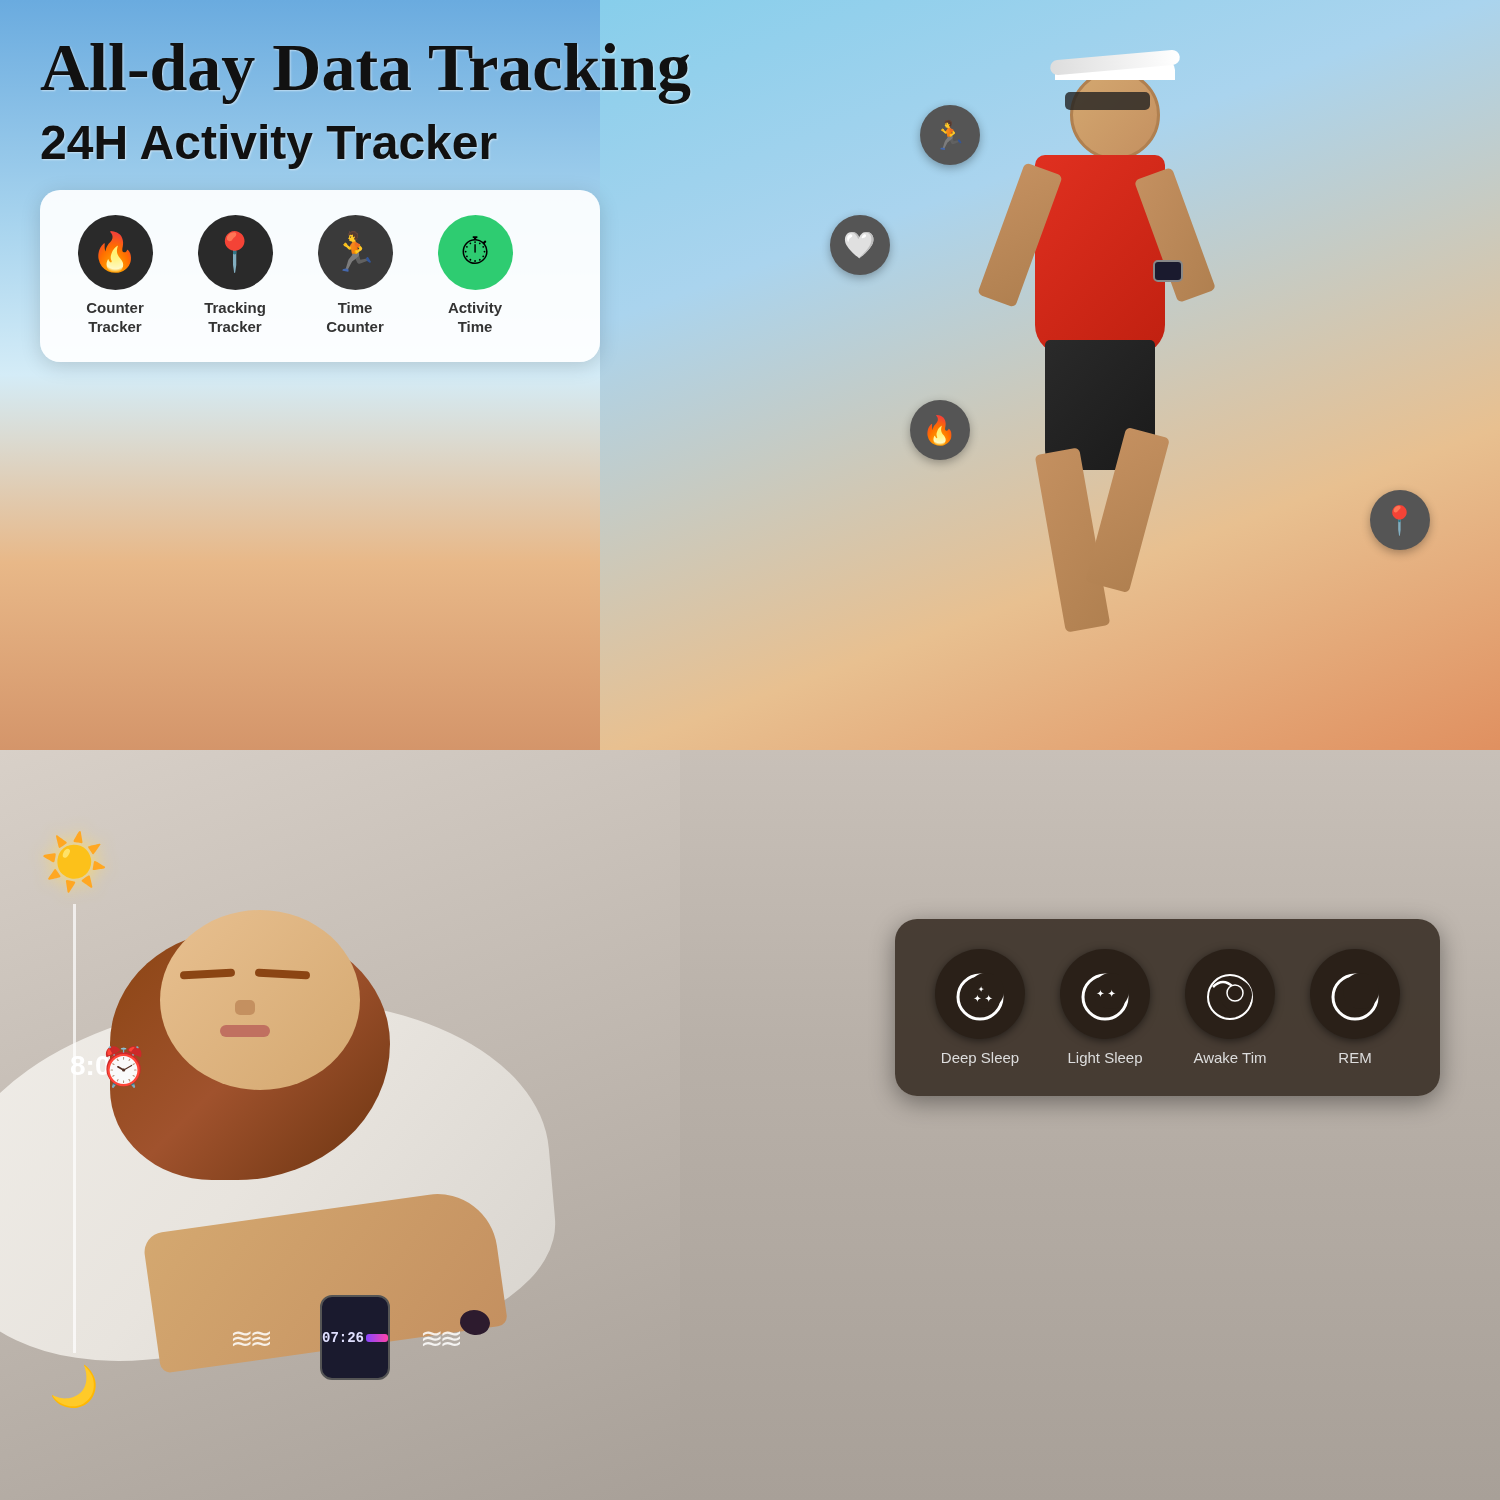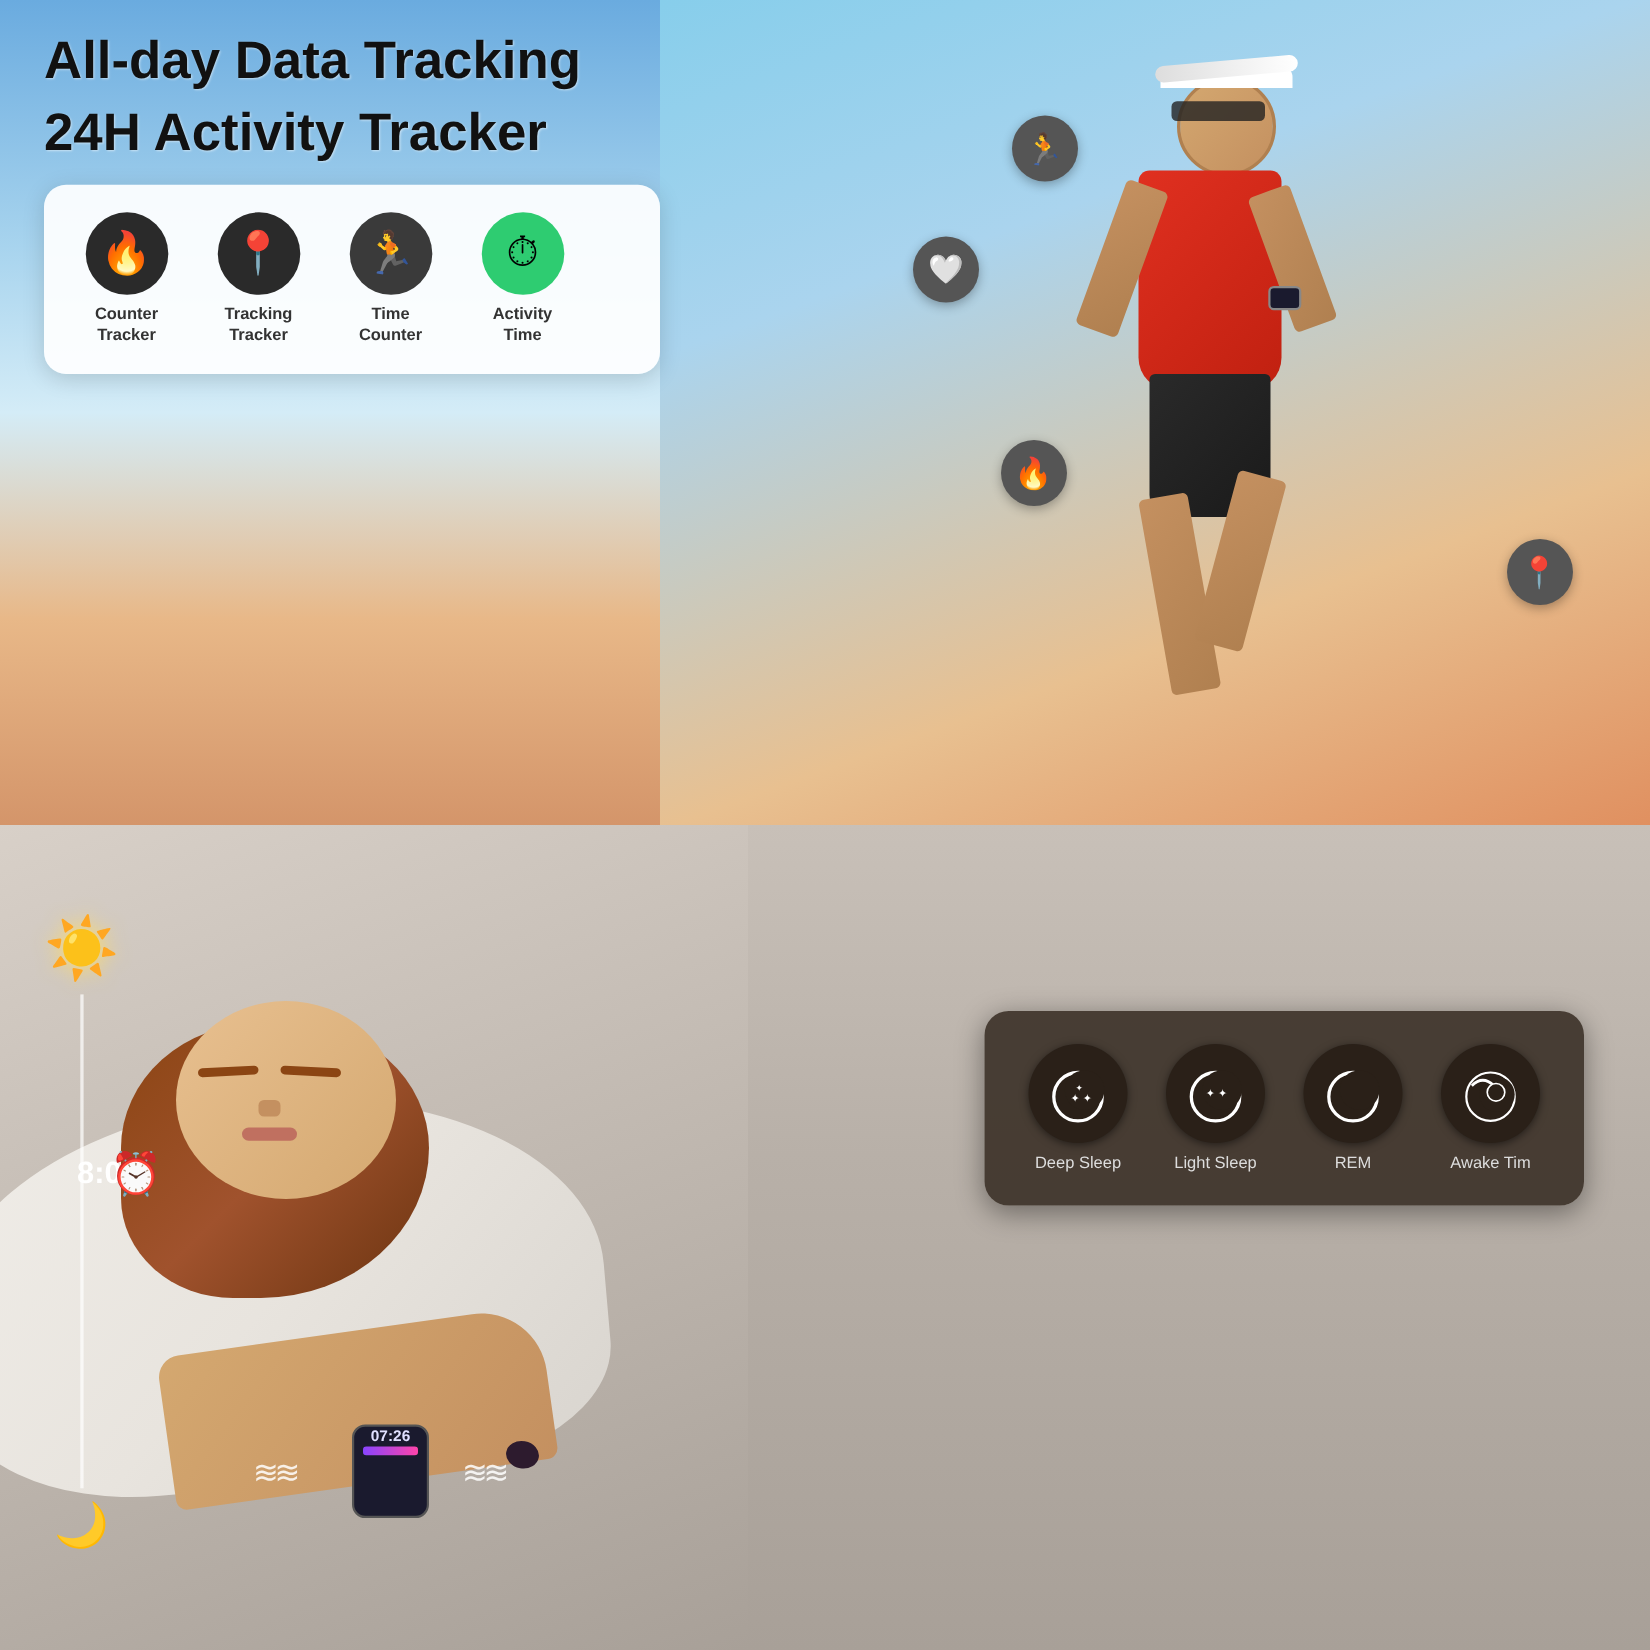--- a/index.html
+++ b/index.html
@@ -26,25 +26,26 @@
       z-index: 0;
     }
 
     .top-content {
       position: relative;
       z-index: 2;
       padding: 30px 40px;
     }
 
     .main-title {
-      font-size: 48px;
+      font-size: 68px;
       font-weight: 900;
       color: #111;
       line-height: 1.1;
       text-shadow: 1px 1px 2px rgba(255,255,255,0.5);
+      font-family: Liberation Serif, serif;
     }
 
     .subtitle {
       font-size: 48px;
       font-weight: 800;
       color: #111;
       margin-top: 10px;
       text-shadow: 1px 1px 2px rgba(255,255,255,0.5);
     }
 
@@ -243,23 +244,24 @@
       left: 320px;
       z-index: 6;
       width: 70px;
       height: 85px;
       background: #1a1a2e;
       border-radius: 12px;
       display: flex;
       align-items: center;
       font-size: 12px;
       color: #fff;
-      flex-direction: column;
+      flex-direction: row;
       gap: 2px;
       border: 2px solid #555;
+      font-family: Liberation Mono, monospace;
     }
 
     .watch-time {
       font-size: 14px;
       font-weight: 700;
       color: #e0e0ff;
     }
 
     .watch-bar {
       width: 50px;
@@ -470,33 +472,33 @@
             <circle cx="33" cy="24" r="18" fill="#2a2018"></circle>
             <text x="28" y="30" fill="white" font-size="10" text-anchor="middle">✦ ✦</text>
           </svg>
         </div>
         <span class="sleep-label">Light Sleep</span>
       </div>
 
       <div class="sleep-item">
         <div class="sleep-icon-circle">
           <svg width="55" height="55" viewBox="0 0 55 55">
-            <circle cx="27" cy="30" r="22" fill="none" stroke="white" stroke-width="3"></circle>
-            <circle cx="33" cy="24" r="18" fill="#2a2018"></circle>
-          </svg>
-        </div>
-        <span class="sleep-label">REM</span>
-      </div>
-
-      <div class="sleep-item">
-        <div class="sleep-icon-circle">
-          <svg width="55" height="55" viewBox="0 0 55 55">
             <circle cx="27" cy="30" r="22" fill="none" stroke="white" stroke-width="2"></circle>
             <circle cx="33" cy="28" r="16" fill="#2a2018"></circle>
             <path d="M 10 20 Q 20 10 30 20" fill="none" stroke="white" stroke-width="2.5"></path>
             <circle cx="32" cy="26" r="8" fill="#2a2018" stroke="white" stroke-width="1.5"></circle>
           </svg>
         </div>
         <span class="sleep-label">Awake Tim</span>
       </div>
+
+      <div class="sleep-item">
+        <div class="sleep-icon-circle">
+          <svg width="55" height="55" viewBox="0 0 55 55">
+            <circle cx="27" cy="30" r="22" fill="none" stroke="white" stroke-width="3"></circle>
+            <circle cx="33" cy="24" r="18" fill="#2a2018"></circle>
+          </svg>
+        </div>
+        <span class="sleep-label">REM</span>
+      </div>
     </div>
   </div>
 </div>
 
 </body></html>

